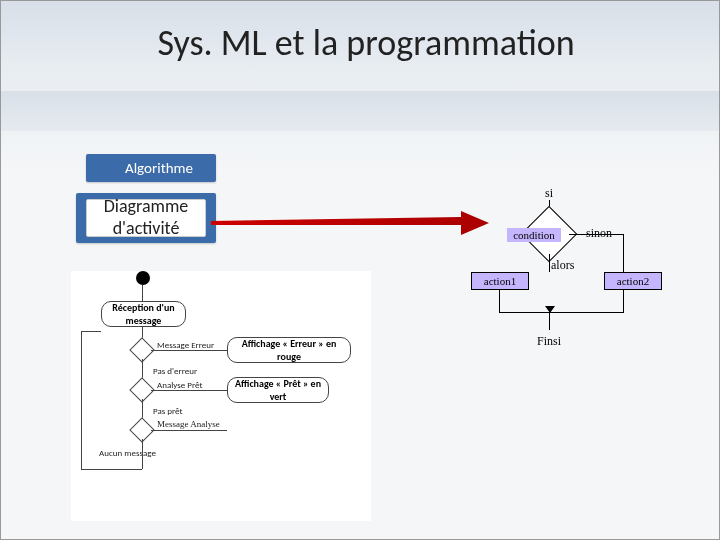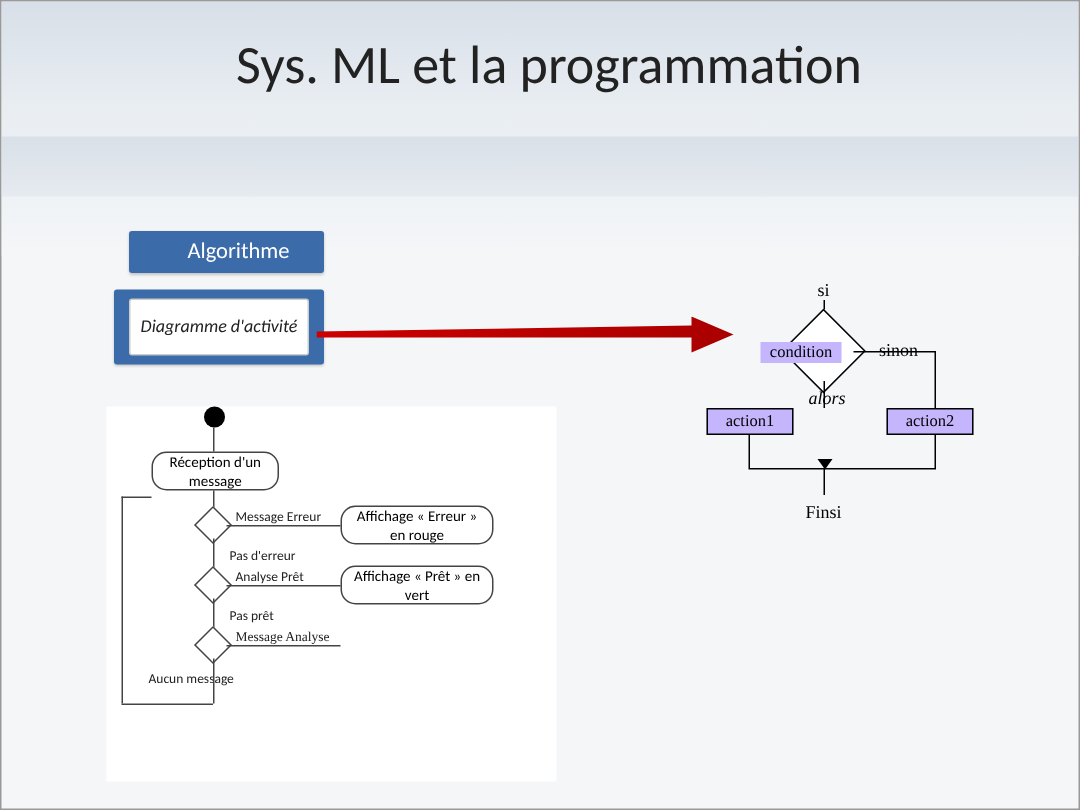--- a/index.html
+++ b/index.html
@@ -1,25 +1,25 @@
 <!DOCTYPE html>
 <html><head>
 <meta charset="utf-8">
 <style>
   * { box-sizing: border-box; margin: 0; padding: 0; }
   body { width: 720px; height: 540px; font-family: Calibri, Arial, sans-serif; background: #f4f6f8; position: relative; overflow: hidden; border: 1px solid #999; }
   .bg-gradient { position: absolute; top: 0; left: 0; right: 0; height: 170px; background: linear-gradient(to bottom, #d8dfe8 0%, #e8edf2 40%, #f4f6f8 100%); }
   .bg-bar { position: absolute; top: 90px; left: 0; right: 0; height: 40px; background: linear-gradient(to bottom, #cdd6e0 0%, #dfe5ec 100%); opacity: 0.6; }
   .title { position: absolute; top: 20px; left: 0; right: 0; text-align: center; font-size: 36px; color: #222; font-weight: 400; padding-left: 12px; }
   .tab-blue { position: absolute; background: #3b6ba8; color: #fff; font-size: 15px; display: flex; align-items: center; justify-content: center; border-radius: 2px; box-shadow: 0 1px 2px rgba(0,0,0,0.2); }
-  .tab-white { position: absolute; background: #fff; color: #222; font-size: 12px; display: flex; align-items: center; justify-content: center; border: 1px solid #ccc; border-radius: 2px; text-align: center; line-height: 1.2; font-style: italic; }
+  .tab-white { position: absolute; background: #fff; color: #222; font-size: 18px; display: flex; align-items: center; justify-content: center; border: 1px solid #ccc; border-radius: 2px; text-align: center; line-height: 1.2; }
   
   .act-diagram { position: absolute; left: 70px; top: 270px; width: 300px; height: 250px; background: #fff; }
   .ad-start { position: absolute; left: 65px; top: 0; width: 14px; height: 14px; background: #000; border-radius: 50%; }
-  .ad-box { position: absolute; border: 1px solid #444; border-radius: 10px; font-size: 10px; display: flex; align-items: center; justify-content: center; text-align: center; background: #fff; padding: 2px 4px; }
+  .ad-box { position: absolute; border: 1px solid #444; border-radius: 10px; font-size: 10px; display: flex; align-items: center; justify-content: center; text-align: center; background: #fff; padding: 2px 4px; font-weight: bold; }
   .ad-diamond { position: absolute; width: 18px; height: 18px; border: 1px solid #444; transform: rotate(45deg); background: #fff; }
   .ad-label { position: absolute; font-size: 9px; color: #222; }
   .ad-arrow { position: absolute; background: #444; }
   
   .flow { position: absolute; left: 450px; top: 185px; width: 220px; height: 200px; }
   .fl-txt { position: absolute; font-size: 12px; font-family: "Times New Roman", serif; color: #000; }
   .fl-box { position: absolute; border: 1px solid #000; background: #c4b5fd; font-size: 11px; display: flex; align-items: center; justify-content: center; font-family: "Times New Roman", serif; }
   .fl-diamond { position: absolute; width: 40px; height: 40px; border: 1px solid #000; transform: rotate(45deg); background: #fff; }
   .fl-line { position: absolute; background: #000; }
   .red-arrow { position: absolute; }
@@ -47,42 +47,42 @@
 </svg>
 
 <div class="flow">
   <span class="fl-txt" style="left:94px; top:0;">si</span>
   <div class="fl-line" style="left:98px; top:14px; width:1px; height:16px;"></div>
   <div class="fl-diamond" style="left:78px; top:28px;"></div>
   <div class="fl-box" style="left:56px; top:42px; width:54px; height:14px; border:none;">condition</div>
   <span class="fl-txt" style="left:135px; top:40px;">sinon</span>
   <div class="fl-line" style="left:118px; top:48px; width:55px; height:1px;"></div>
   <div class="fl-line" style="left:172px; top:48px; width:1px; height:38px;"></div>
-  <span class="fl-txt" style="left:88px; top:72px; font-style:italic;">alors</span>
+  <span class="fl-txt" style="left:100px; top:72px; ">alors</span>
   <div class="fl-line" style="left:98px; top:68px; width:1px; height:18px;"></div>
   <div class="fl-box" style="left:20px; top:86px; width:58px; height:18px;">action1</div>
-  <div class="fl-box" style="left:140px; top:86px; width:58px; height:18px;">action2</div>
+  <div class="fl-box" style="left:153px; top:86px; width:58px; height:18px;">action2</div>
   <div class="fl-line" style="left:48px; top:104px; width:1px; height:22px;"></div>
   <div class="fl-line" style="left:172px; top:104px; width:1px; height:22px;"></div>
   <div class="fl-line" style="left:48px; top:126px; width:125px; height:1px;"></div>
   <div style="position:absolute; left:94px; top:120px; width:0; height:0; border-left:5px solid transparent; border-right:5px solid transparent; border-top:7px solid #000;"></div>
   <div class="fl-line" style="left:98px; top:126px; width:1px; height:18px;"></div>
   <span class="fl-txt" style="left:86px; top:148px;">Finsi</span>
 </div>
 
 <div class="act-diagram">
   <div class="ad-start"></div>
   <div class="ad-arrow" style="left:71px; top:14px; width:1px; height:16px;"></div>
   <div class="ad-box" style="left:30px; top:30px; width:85px; height:26px;">Réception d'un message</div>
   <div class="ad-arrow" style="left:71px; top:56px; width:1px; height:14px;"></div>
 
   <div class="ad-diamond" style="left:62px; top:70px;"></div>
   <span class="ad-label" style="left:86px; top:68px;">Message Erreur</span>
   <div class="ad-arrow" style="left:80px; top:79px; width:76px; height:1px;"></div>
-  <div class="ad-box" style="left:156px; top:66px; width:102px; height:26px;">Affichage « Erreur » en rouge</div>
+  <div class="ad-box" style="left:156px; top:66px; width:124px; height:26px;">Affichage « Erreur » en rouge</div>
   <span class="ad-label" style="left:82px; top:94px;">Pas d'erreur</span>
   <div class="ad-arrow" style="left:71px; top:88px; width:1px; height:22px;"></div>
 
   <div class="ad-diamond" style="left:62px; top:110px;"></div>
   <span class="ad-label" style="left:86px; top:108px;">Analyse Prêt</span>
   <div class="ad-arrow" style="left:80px; top:119px; width:76px; height:1px;"></div>
   <div class="ad-box" style="left:156px; top:106px; width:102px; height:26px;">Affichage « Prêt » en vert</div>
   <span class="ad-label" style="left:82px; top:134px;">Pas prêt</span>
   <div class="ad-arrow" style="left:71px; top:128px; width:1px; height:22px;"></div>
 

